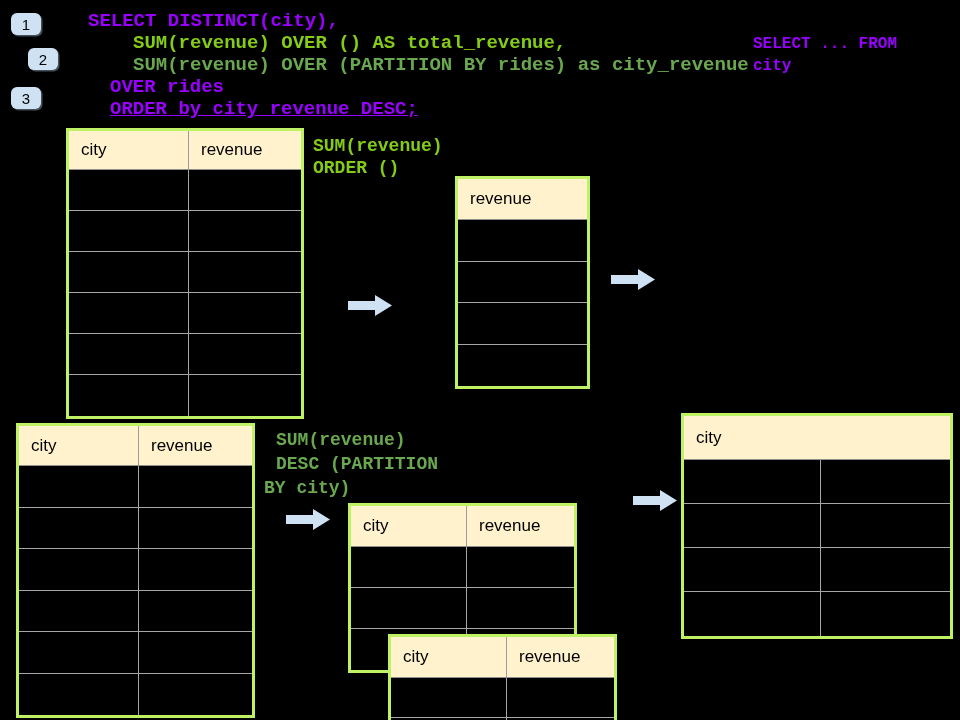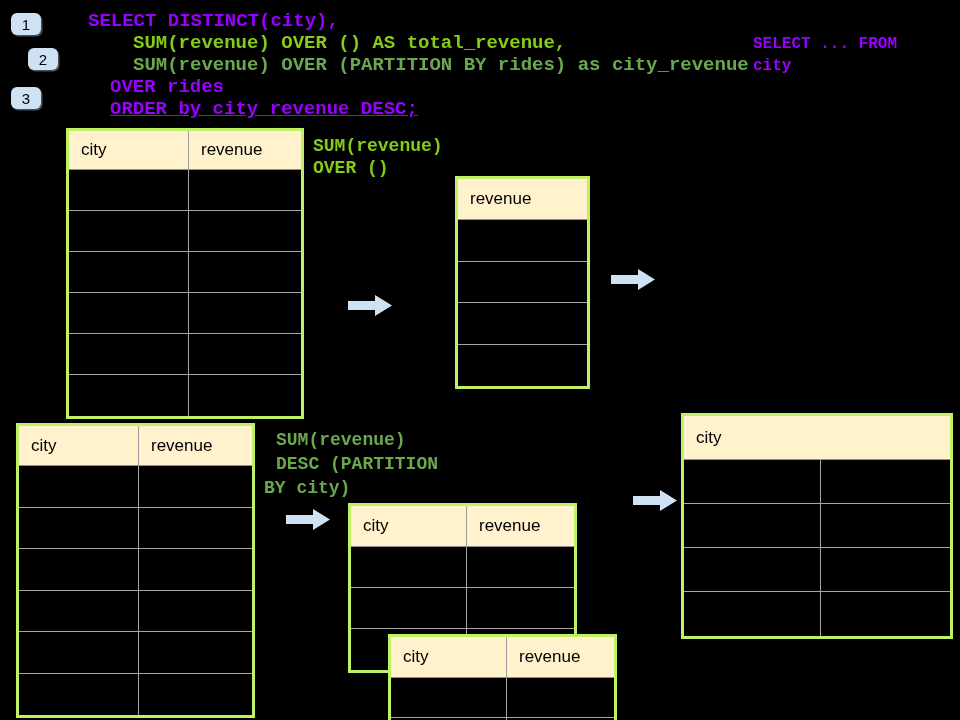--- a/index.html
+++ b/index.html
@@ -61,21 +61,21 @@
   <div class="code code-lg purple" style="left:110px; top:76px;">OVER rides</div>
   <div class="code code-lg purple" style="left:110px; top:98px;text-decoration:underline;">ORDER by city_revenue DESC;</div>
 
   <div>
     <div class="code code-sm purple" style="left:753px; top:33px;">SELECT ... FROM</div>
     <div class="code code-sm purple" style="left:753px; top:55px;">city</div>
   </div>
 
   <div>
     <div class="code code-md red" style="left:313px; top:135px;">SUM(revenue)</div>
-    <div class="code code-md red" style="left:313px; top:157px;">OVER ()</div>
+    <div class="code code-md red" style="left:313px; top:157px;">ORDER ()</div>
   </div>
 
   <div>
     <div class="code code-grn green" style="left:276px; top:428px;">SUM(revenue)</div>
     <div class="code code-grn green" style="left:276px; top:452px;">DESC (PARTITION</div>
     <div class="code code-grn green" style="left:264px; top:476px;">BY city)</div>
   </div>
 
   <div class="tbl" style="left:66px; top:128px; width:238px;">
     <div class="thead" style="height:39px;">

